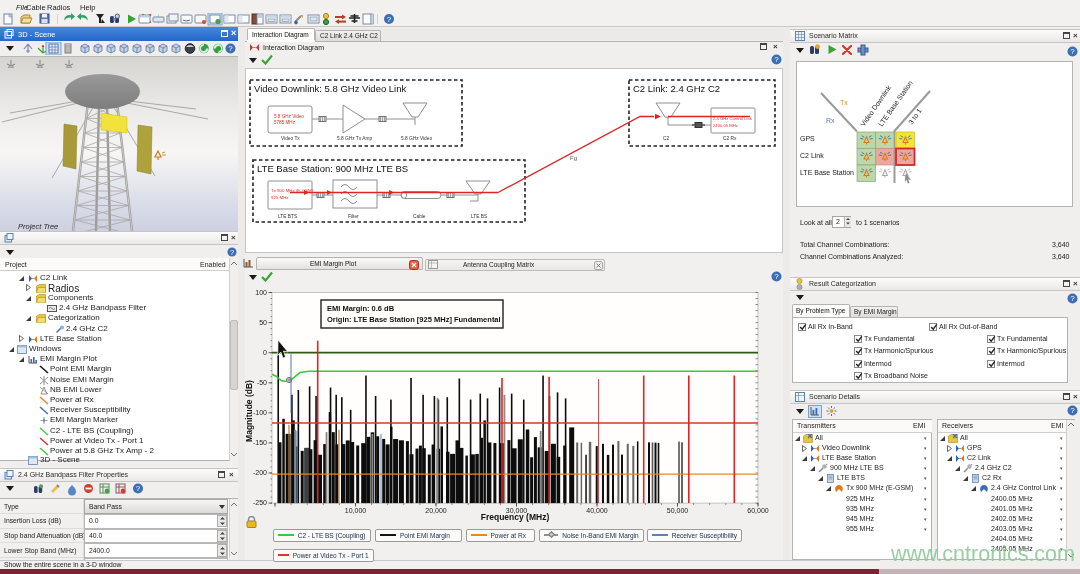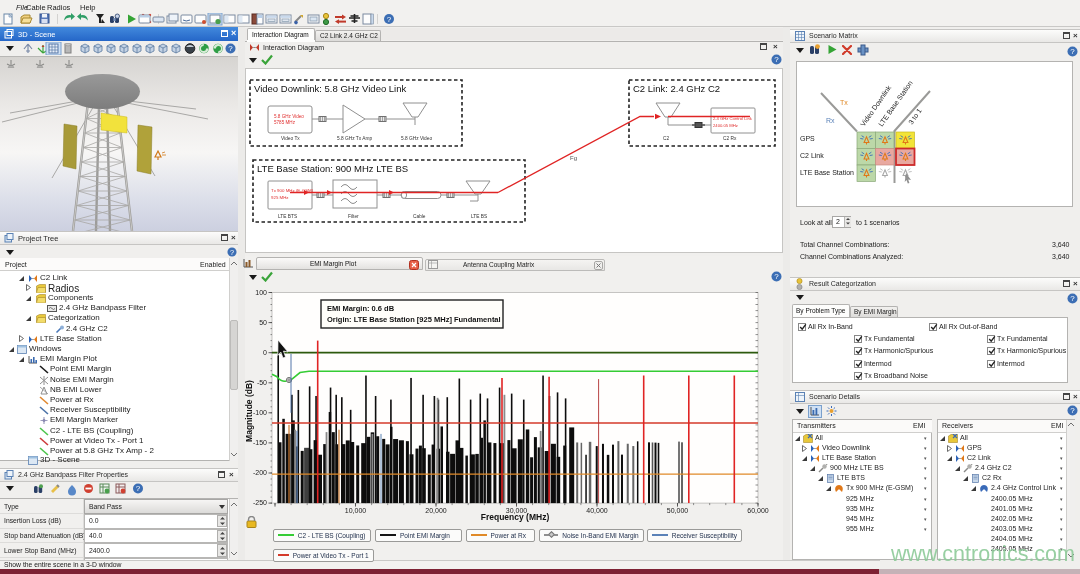--- a/index.html
+++ b/index.html
@@ -238,21 +238,21 @@
     <path d="M2 9.5 h6 l-1.4 -2 h-3.2 Z" fill="#b0b0ae" stroke="#8a8a88" stroke-width=".5"></path>
   </svg><svg class="abs" style="left:64px;top:58px" width="12" height="11" viewBox="0 0 12 11">
     <path d="M5 8 l0 -6 M5 8 l-4 -2 M5 8 l4 -2" stroke="#8a8a88" stroke-width="1.1"></path>
     <path d="M2 9.5 h6 l-1.4 -2 h-3.2 Z" fill="#b0b0ae" stroke="#8a8a88" stroke-width=".5"></path>
   </svg>
 <div class="abs ptitle" style="left:0;top:231px;width:238px;height:14px;"></div>
 <svg class="abs" style="left:4px;top:233px" width="10" height="10" viewBox="0 0 10 10">
     <rect x="1" y="2.5" width="6.5" height="6.5" fill="#dce8f4" stroke="#5b82b4"></rect>
     <rect x="3" y="0.5" width="6" height="6" fill="#eef4fa" stroke="#5b82b4"></rect>
   </svg>
-<div class="abs t75" style="left:18px;top:234px;color:#2a2a2a;">Project Tree</div>
+<div class="abs t75" style="left:18px;top:222px;color:#2a2a2a;font-style:italic;">Project Tree</div>
 <div class="flt" style="left:221px;top:234px;"></div>
 <div class="xbt" style="left:231px;top:234px;">×</div>
 <svg class="abs" style="left:5px;top:249px" width="10" height="7" viewBox="0 0 10 7">
     <path d="M1 1 l8 0 l-4 5 z" fill="#1a1a1a"></path>
   </svg>
 <svg class="abs" style="left:227px;top:247px" width="10" height="10" viewBox="0 0 11 11">
     <circle cx="5.5" cy="5.5" r="5" fill="#3c6eb4"></circle>
     <text x="5.5" y="8.4" font-size="8" fill="#fff" text-anchor="middle" font-family="Liberation Sans">?</text>
   </svg>
 <div class="abs" style="left:0;top:258px;width:238px;height:203px;background:#fff;border:1px solid #b4b3b1;border-left:none;"></div>

